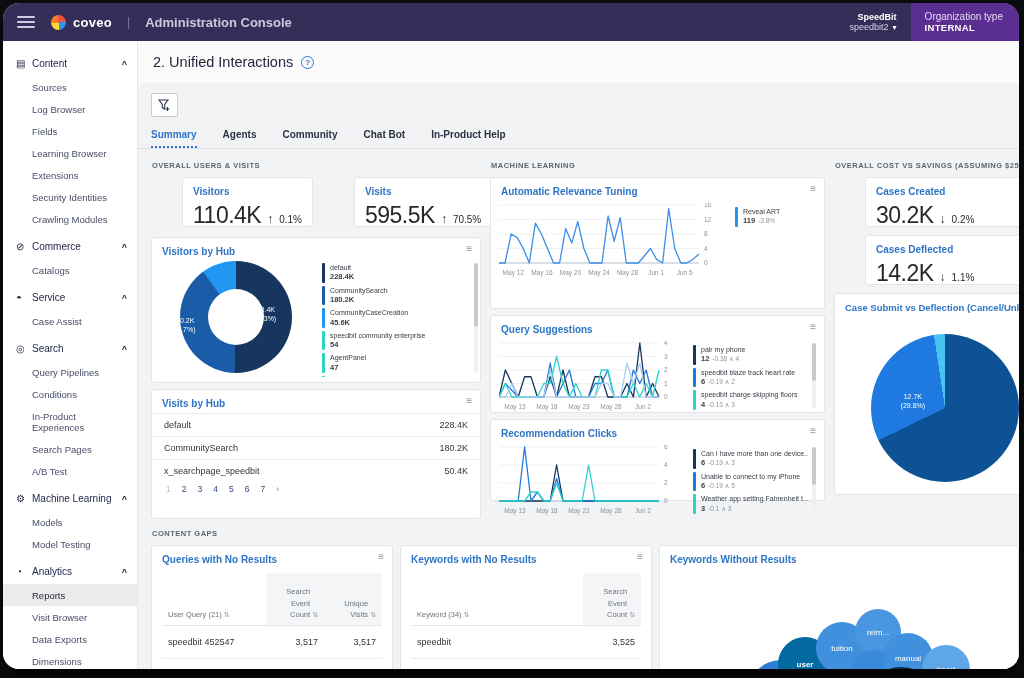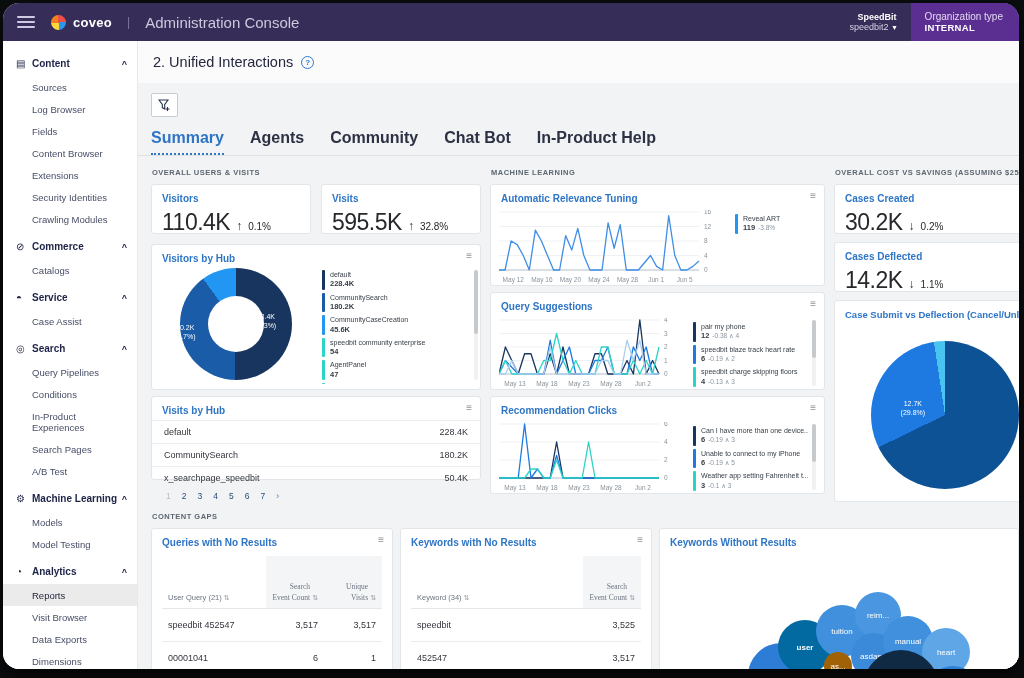--- a/index.html
+++ b/index.html
@@ -8,64 +8,64 @@
             background:#f2f3f4; box-shadow:0 8px 22px rgba(0,0,0,.85); }
   
   .topbar { height:38px; background:#362d58; display:flex; align-items:center; color:#fff; position:relative; }
   .burger { width:18px; margin-left:14px; cursor:pointer; }
   .burger span { display:block; height:2px; background:#cfcbe0; margin:3px 0; border-radius:1px; }
   .brand { display:flex; align-items:center; margin-left:16px; gap:7px; }
   .logo-mark { width:15px; height:15px; border-radius:50%;
      background:conic-gradient(#ef5043 0 25%, #2a98f0 25% 50%, #ffd83b 50% 75%, #f58020 75% 100%); }
   .logo-text { font-weight:bold; font-size:13px; letter-spacing:.3px; }
   .brand-sep { color:#7d75a3; margin:0 8px; font-size:12px; }
-  .app-title { font-size:15px; color:#cdc9df; }
+  .app-title { font-size:13px; color:#cdc9df;font-weight:bold; }
   .top-right { position:absolute; right:0; top:0; height:100%; display:flex; align-items:center; }
   .org-switcher { text-align:right; margin-right:14px; cursor:pointer; }
   .org-name { font-size:9px; font-weight:bold; }
   .org-id { font-size:9px; color:#d6d2e6; }
   .caret { font-size:8px; margin-left:4px; color:#fff; }
   .org-type { background:#5b2f91; height:100%; padding:0 16px 0 14px; display:flex; flex-direction:column; justify-content:center; }
   .org-type-label { font-size:10px; color:#e3d7f3; }
   .org-type-value { font-size:9.5px; font-weight:bold; letter-spacing:.3px; }
   
   .layout { display:flex; height:628px; }
   .sidebar { width:135px; background:#ffffff; overflow:hidden; flex:none; padding-top:10px; border-right:1px solid #e8e8e8; }
   .side-section { margin-bottom:4px; }
   .side-head { display:flex; align-items:center; padding:7px 10px 7px 13px; cursor:pointer; }
   .side-glyph { font-size:10px; color:#1d2346; width:16px; }
-  .side-label { font-size:10px; font-weight:bold; color:#1d2346; flex:1; }
+  .side-label { font-size:10px; font-weight:normal; color:#1d2346; flex:1; }
   .side-caret { font-size:9px; color:#1d2346; font-weight:bold; }
   .side-item { font-size:9.5px; color:#474d66; padding:5.5px 8px 5.5px 29px; cursor:pointer; }
   .side-item.selected { background:#ebebeb; color:#24273c; }
   .main { flex:1; min-width:0; background:#f2f3f4; position:relative; }
   
   .title-bar { height:42px; background:#fbfbfc; display:flex; align-items:center; padding-left:15px; gap:8px; }
   .page-title { font-size:14.5px; color:#24273c; font-weight:400; }
   .help-icon { width:13px; height:13px; border:1.2px solid #2e79c9; border-radius:50%; color:#2e79c9;
                font-size:8px; font-weight:bold; display:flex; align-items:center; justify-content:center; cursor:pointer; }
   .toolbar { padding:10px 0 0 13px; }
   .filter-btn { width:27px; height:24px; background:#fff; border:1px solid #c8cdd1; border-radius:2px;
                 display:flex; align-items:center; justify-content:center; cursor:pointer; }
   .tabs { display:flex; gap:26px; padding:12px 0 0 13px; border-bottom:1px solid #e0e2e4; }
-  .tab { font-size:16px; font-weight:bold; color:#2c3144; padding-bottom:6px; cursor:pointer; }
+  .tab { font-size:10px; font-weight:bold; color:#2c3144; padding-bottom:6px; cursor:pointer; }
   .tab.active { color:#2e75c5; border-bottom:2px dotted #2e75c5; }
   
   .content { padding:9px 0 0 13px; }
   .grid-top { display:flex; gap:9px; }
   .col1 { width:330px; flex:none; }
   .col2 { width:335px; flex:none; }
   .col3 { width:190px; flex:none; }
   .sec-label { font-size:7.5px; font-weight:bold; letter-spacing:.5px; color:#5c6670; margin:3px 0 7px 1px; text-transform:uppercase; white-space:nowrap; overflow:hidden; }
   .card { background:#fff; border:1px solid #e2e6e9; border-radius:3px; position:relative; }
   .card-title { font-size:10px; font-weight:bold; color:#2e75c5; padding:8px 10px 4px 10px; white-space:nowrap; overflow:hidden; }
   .menu-icon { position:absolute; top:6px; right:8px; font-size:10px; color:#8b9298; cursor:pointer; line-height:1; }
   
   .stat-row { display:flex; gap:10px; margin-bottom:10px; }
-  .stat-card { flex:1; height:50px; }
+  .stat-card { flex:1; height:50px;margin-left:31px; }
   .stat-value-row { display:flex; align-items:baseline; padding:1px 10px 0 10px; gap:6px; }
   .stat-value { font-size:23px; color:#26282b; letter-spacing:-.5px; }
   .stat-arrow { font-size:12px; font-weight:bold; color:#26282b; }
   .stat-delta { font-size:10px; color:#26282b; }
   
   .hub-card { height:146px; margin-bottom:6px; }
   .hub-body { display:flex; height:116px; }
   .donut-wrap { width:168px; display:flex; justify-content:center; position:relative; }
   .donut { width:112px; height:112px; border-radius:50%; position:relative; }
   .donut::after { content:""; position:absolute; left:28px; top:28px; width:56px; height:56px; border-radius:50%; background:#fff; }
@@ -73,21 +73,21 @@
   .chart-legend { flex:1; padding:2px 12px 0 2px; overflow:hidden; position:relative; }
   .legend-item { display:flex; margin-bottom:3px; }
   .legend-bar { width:3px; border-radius:1px; margin-right:5px; flex:none; }
   .legend-text { font-size:7px; color:#394049; line-height:1.35; min-width:0; }
   .legend-name { white-space:nowrap; overflow:hidden; }
   .legend-val { font-weight:bold; font-size:7.5px; }
   .legend-delta { font-weight:normal; color:#8a949c; font-size:6.5px; margin-left:3px; }
   .vscroll { position:absolute; right:2px; top:2px; bottom:4px; width:4px; background:#f1f1f1; border-radius:2px; }
   .vscroll .thumb { width:100%; height:58%; background:#c7cacd; border-radius:2px; }
   
-  .visits-card { height:84px; }
+  .visits-card { height:130px; }
   .mini-row { display:flex; justify-content:space-between; padding:6px 12px; border-top:1px solid #ececee; font-size:9px; color:#33363d; }
   .mini-row .v { font-weight:normal; }
   .pager { display:flex; gap:11px; padding:2px 0 0 14px; font-size:8.5px; color:#2c4a7c; }
   .pager span { cursor:pointer; }
   .pager .cur { color:#b9bdc1; }
   .pager .next { color:#2e75c5; }
   
   .line-card { margin-bottom:6px; }
   .line-body { display:flex; padding:2px 6px 4px 8px; }
   .line-plot { flex:none; }
@@ -96,21 +96,21 @@
   .pie-card { height:202px; }
   .pie { width:148px; height:148px; border-radius:50%; position:absolute; top:40px; left:36px; }
   
   .grid-bottom { display:flex; gap:7px; }
   .bcard1 { width:242px; flex:none; height:215px; }
   .bcard2 { width:252px; flex:none; height:215px; }
   .bcard3 { flex:1; height:215px; }
   .tbl { padding:0 10px; }
   .tbl-head { display:flex; border-bottom:1px solid #e4e6e8; margin-top:4px; }
   .th { font-size:7.5px; color:#6b7480; display:flex; align-items:flex-end; padding:5px 6px; min-height:52px; line-height:1.5; }
-  .th.num { width:58px; background:#f4f5f6; justify-content:flex-end; text-align:right; flex:none;font-family:Liberation Serif, serif; }
+  .th.num { width:58px; background:#f4f5f6; justify-content:flex-end; text-align:right; flex:none; }
   .th.txt { flex:1; }
   .sort { color:#9aa2aa; margin-left:2px; font-size:7px; }
   .tr { display:flex; border-bottom:1px solid #ececee; }
   .td { font-size:9px; color:#33363d; padding:11px 6px; }
   .td.txt { flex:1; white-space:nowrap; overflow:hidden; }
   .td.num { width:58px; text-align:right; flex:none; }
   
   .bubble-area { position:relative; width:100%; height:180px; overflow:hidden; }
   .bubble { position:absolute; border-radius:50%; display:flex; align-items:center; justify-content:center;
             color:#fff; font-size:8px; white-space:nowrap; overflow:hidden; cursor:pointer; }
@@ -150,21 +150,21 @@
     <div class="sidebar" id="sidebar">
         <div class="side-section">
           <div class="side-head">
             <span class="side-glyph">▤</span>
     <span class="side-label">Content</span>
     <span class="side-caret">^</span>
           </div>
           <div class="side-item">Sources</div>
           <div class="side-item">Log Browser</div>
           <div class="side-item">Fields</div>
-          <div class="side-item">Content Browser</div>
+          <div class="side-item">Learning Browser</div>
           <div class="side-item">Extensions</div>
           <div class="side-item">Security Identities</div>
           <div class="side-item">Crawling Modules</div>
         </div>
         <div class="side-section">
           <div class="side-head">
             <span class="side-glyph">⊘</span>
     <span class="side-label">Commerce</span>
     <span class="side-caret">^</span>
           </div>
@@ -245,21 +245,21 @@
         <span class="stat-value">110.4K</span>
         <span class="stat-arrow">↑</span>
         <span class="stat-delta">0.1%</span>
       </div>
                 </div>
                 <div class="card stat-card">
                   <div class="card-title">Visits</div>
       <div class="stat-value-row">
         <span class="stat-value">595.5K</span>
         <span class="stat-arrow">↑</span>
-        <span class="stat-delta">32.8%</span>
+        <span class="stat-delta">70.5%</span>
       </div>
                 </div>
               </div>
             <div class="card hub-card">
               <div class="card-title">Visitors by Hub</div>
               <span class="menu-icon">≡</span>
               <div class="hub-body">
                 <div class="donut-wrap">
                   <div class="donut" id="donut" style="background: conic-gradient(rgb(23, 53, 94) 0deg, rgb(23, 53, 94) 181.08deg, rgb(26, 92, 168) 181.08deg, rgb(26, 92, 168) 324deg, rgb(33, 150, 243) 324deg, rgb(33, 150, 243) 360deg);"></div>
                   <div id="donut-labels">
@@ -342,21 +342,21 @@
                   <span>5</span>
                   <span>6</span>
                   <span>7</span>
                   <span class="next">›</span>
                 </div>
             </div>
           </div>
 
           <div class="col2">
             <div class="sec-label">MACHINE LEARNING</div>
-            <div class="card line-card" style="height:102px">
+            <div class="card line-card" style="height:132px">
               <div class="card-title">Automatic Relevance Tuning</div>
               <span class="menu-icon">≡</span>
               <div class="line-body">
                 <svg class="line-plot" id="art-plot" width="228" height="74">
                     <line x1="0" y1="60" x2="200" y2="60" stroke="#eceef0" stroke-width="0.8"></line>
                     <text x="205" y="62" font-size="6.5" fill="#8a949c">0</text>
                     <line x1="0" y1="45.5" x2="200" y2="45.5" stroke="#eceef0" stroke-width="0.8"></line>
                     <text x="205" y="47.5" font-size="6.5" fill="#8a949c">4</text>
                     <line x1="0" y1="31" x2="200" y2="31" stroke="#eceef0" stroke-width="0.8"></line>
                     <text x="205" y="33" font-size="6.5" fill="#8a949c">8</text>
@@ -432,21 +432,21 @@
                         <div class="legend-name">speedbit charge skipping floors</div>
       <div class="legend-val">4<span class="legend-delta">-0.13 ∧ 3</span></div>
                       </span>
                     </div>
                     <div class="vscroll">
                       <div class="thumb"></div>
                     </div>
                   </div>
               </div>
             </div>
-            <div class="card line-card" style="height:98px">
+            <div class="card line-card" style="height:82px">
               <div class="card-title">Recommendation Clicks</div>
               <span class="menu-icon">≡</span>
               <div class="line-body">
                 <svg class="line-plot" id="rc-plot" width="186" height="70">
                     <line x1="0" y1="56" x2="160" y2="56" stroke="#eceef0" stroke-width="0.8"></line>
                     <text x="165" y="58" font-size="6.5" fill="#8a949c">0</text>
                     <line x1="0" y1="38.00000000000001" x2="160" y2="38.00000000000001" stroke="#eceef0" stroke-width="0.8"></line>
                     <text x="165" y="40.00000000000001" font-size="6.5" fill="#8a949c">2</text>
                     <line x1="0" y1="20.000000000000004" x2="160" y2="20.000000000000004" stroke="#eceef0" stroke-width="0.8"></line>
                     <text x="165" y="22.000000000000004" font-size="6.5" fill="#8a949c">4</text>

